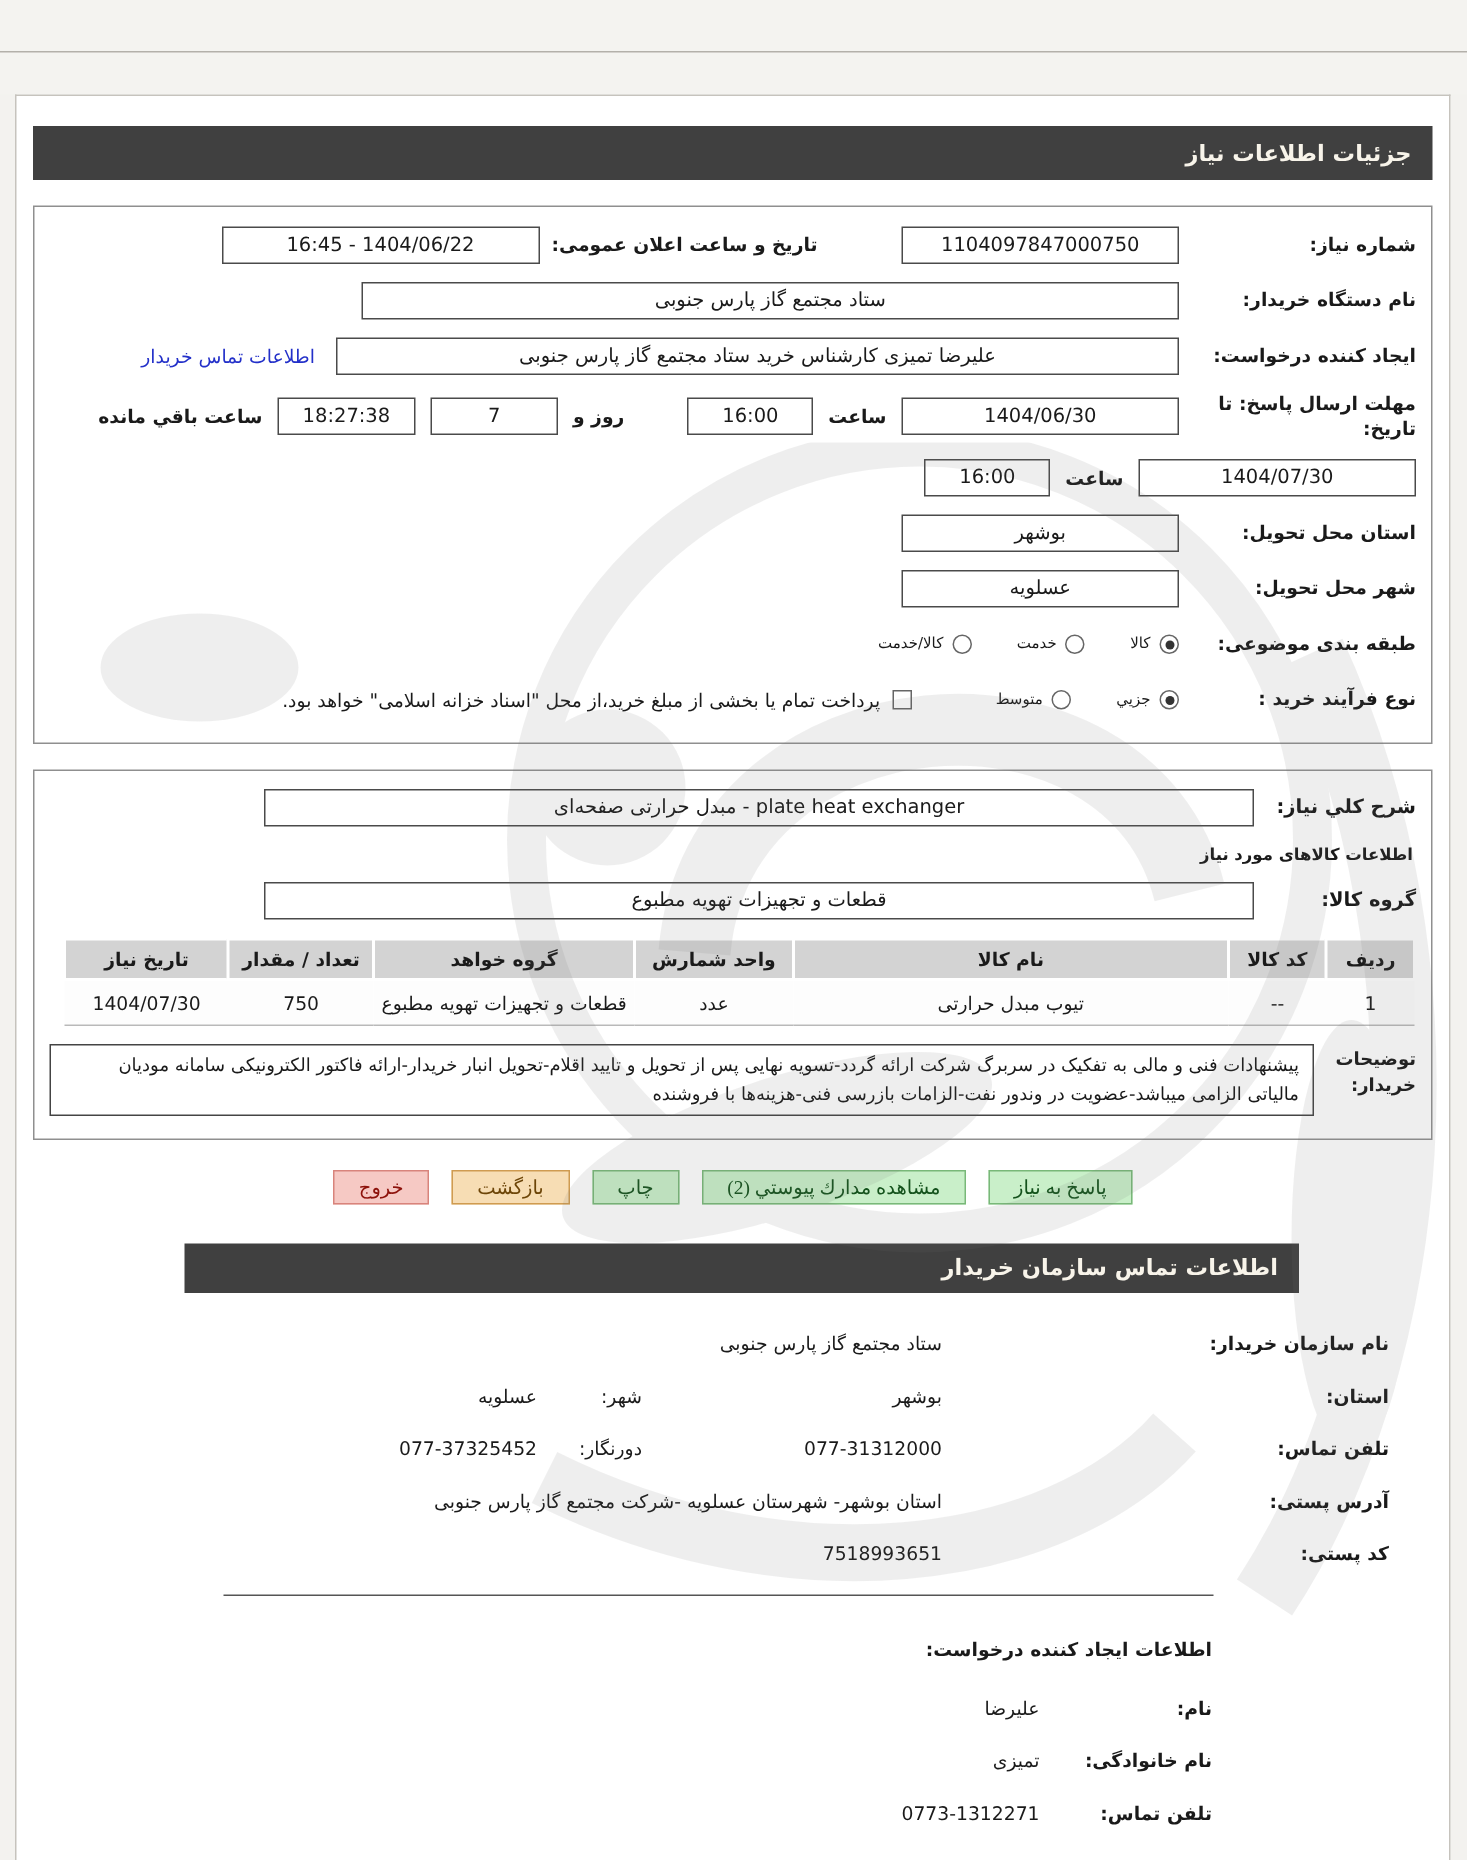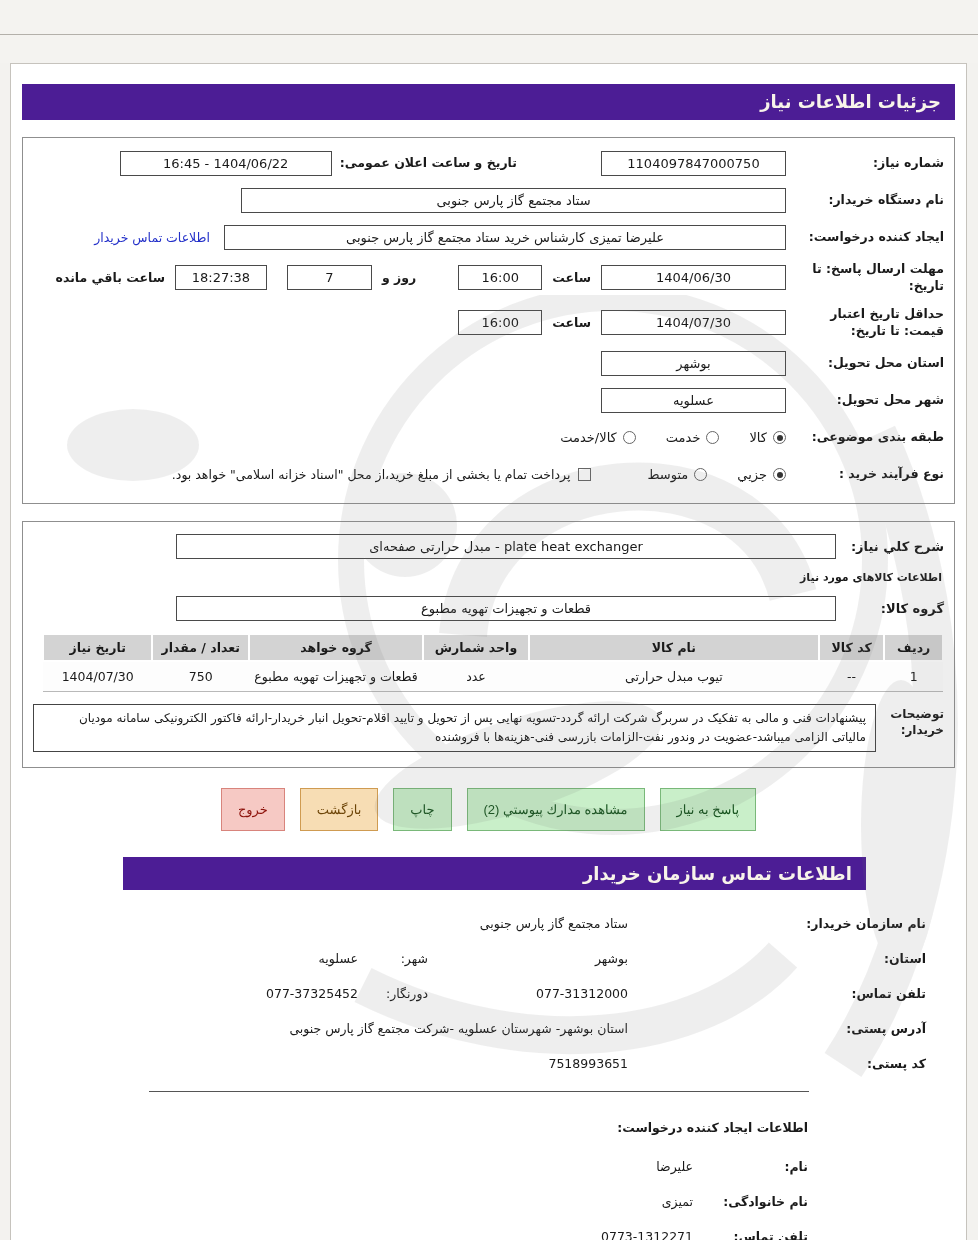--- a/index.html
+++ b/index.html
@@ -6,53 +6,53 @@
   html,body{width:978px;height:1240px}
   body{
     background:#f3f2ef;
     font-family:"DejaVu Sans","Liberation Sans",sans-serif;
     font-size:13px;color:#1a1a1a;direction:rtl;position:relative;overflow:hidden;
   }
   .topstrip{height:63px;position:relative;background:#f4f3f0}
   .topline{position:absolute;top:34px;left:0;right:0;border-top:1px solid #b3b0aa}
   .wrapper{position:absolute;top:63px;left:10px;right:11px;bottom:0;background:#fff;
     border:1px solid #c6c3bd;border-bottom:none;z-index:1}
-  .bar{background:#4c1d95;color:#f8f4ea;font-weight:bold;height:36px;line-height:36px;
-    padding:0 14px;font-size:18px}
+  .bar{background:#404040;color:#f8f4ea;font-weight:bold;height:36px;line-height:36px;
+    padding:0 14px;font-size:15px}
   .bar-wide{margin:20px 11px 0}
   .bar-narrow{height:33px;line-height:33px;margin:26px 100px 0 112px}
   .panel{border:1px solid #8f8f8f;margin:17px 11px 0;padding:12px 10px 4px;background:#fff}
   .frow{display:flex;align-items:center;margin-bottom:11px;min-height:26px}
   .flabel{width:158px;font-weight:bold;font-size:12.5px;padding-left:10px;flex-shrink:0;line-height:1.35}
   .flabel2{width:108px;font-weight:bold;font-size:13px;flex-shrink:0}
   .flabel3{width:68px;font-weight:bold;font-size:12px;line-height:1.4;flex-shrink:0;align-self:flex-start;padding-top:2px}
   .ibox{border:1px solid #4a4a4a;height:25px;background:#fff;display:flex;align-items:center;
     justify-content:center;font-size:13px;padding:0 6px;flex-shrink:0}
   .num{direction:ltr;unicode-bidi:isolate}
   .w185{width:185px}.w178{width:212px}.w80{width:84px}.w85{width:85px}.w92{width:92px}
   .w545{width:545px}.w482{width:562px}.w660{width:660px}
   .inl{font-weight:bold;font-size:12.5px;margin:0 10px;white-space:nowrap}
   .inl.gap{margin-right:42px}
-  .mr14{margin-right:20px}
+  .mr14{margin-right:10px}
   .link{color:#2330c9;font-size:12.5px;margin-right:14px;cursor:pointer;white-space:nowrap}
   .optgroup{display:flex;align-items:center;margin-left:30px;cursor:pointer}
   .radio{width:13px;height:13px;border:1px solid #666;border-radius:50%;background:#fff;
     position:relative;margin-left:6px;flex-shrink:0}
   .radio.on::after{content:"";position:absolute;inset:2.5px;border-radius:50%;background:#333}
-  .optlabel{font-size:13px}
+  .optlabel{font-size:10px}
   .checkbox{width:13px;height:13px;border:1px solid #666;background:#fff;margin:0 26px 0 8px;flex-shrink:0;cursor:pointer}
   .note{font-size:12.5px}
   .sheading{font-weight:bold;margin:2px 2px 12px;font-size:11px}
   .goods{border-collapse:collapse;width:99%;margin:4px 0 12px;font-size:12.5px}
   .goods th{background:#d3d3d3;border:2px solid #fff;padding:5px 4px;font-size:12.5px;font-weight:bold}
   .goods td{border-bottom:1px solid #b9b9b9;padding:7px 4px;text-align:center;background:#fdfdfd}
   .notes{align-items:flex-start}
   .notesbox{flex:1;border:1px solid #444;padding:4px 9px;font-size:12px;line-height:1.6;min-height:46px;background:#fff}
   .btnrow{display:flex;justify-content:center;gap:15px;margin-top:20px}
-  .btn{height:43px;border:1px solid;font-size:13px;padding:0 16px;font-family:Liberation Sans, sans-serif;cursor:pointer}
+  .btn{height:23px;border:1px solid;font-size:13px;padding:0 16px;font-family:Liberation Serif, serif;cursor:pointer}
   .btn.green{background:#c9efc9;border-color:#79b879;color:#14521c}
   .btn.tan{background:#f7ddb4;border-color:#cf9b51;color:#6d4508}
   .btn.red{background:#f6c9c4;border-color:#d8847c;color:#8d120b}
   .contact{padding:26px 40px 0 20px;font-size:12.5px}
   .crow{display:flex;align-items:flex-start;margin-bottom:20px}
   .clabel{width:150px;font-weight:bold;flex-shrink:0}
   .cval{margin-right:148px;width:170px;text-align:right}
   .cval.wide{width:auto;flex:1;margin-left:180px}
   .clabel2{width:70px;font-weight:normal;margin-right:30px;flex-shrink:0}
   .cval2{text-align:right}
@@ -74,21 +74,21 @@
 
   <div class="bar bar-wide">
     <span>جزئیات اطلاعات نیاز</span>
   </div>
 
   <div class="panel">
 
     <div class="frow">
       <div class="flabel">شماره نیاز:</div>
       <div class="ibox num w185">1104097847000750</div>
-      <div class="flabel" style="width:auto;margin-right:84px;padding-left:8px">تاریخ و ساعت اعلان عمومی:</div>
+      <div class="flabel" style="width:auto;margin-right:56px;padding-left:8px">تاریخ و ساعت اعلان عمومی:</div>
       <div class="ibox num w178">16:45 - 1404/06/22</div>
     </div>
 
     <div class="frow">
       <div class="flabel">نام دستگاه خریدار:</div>
       <div class="ibox w545">ستاد مجتمع گاز پارس جنوبی</div>
     </div>
 
     <div class="frow">
       <div class="flabel">ایجاد کننده درخواست:</div>
@@ -101,21 +101,20 @@
       <div class="ibox num w185">1404/06/30</div>
       <span class="inl">ساعت</span>
       <div class="ibox num w80">16:00</div>
       <span class="inl gap">روز و</span>
       <div class="ibox num w85">7</div>
       <div class="ibox num w92 mr14">18:27:38</div>
       <span class="inl">ساعت باقي مانده</span>
     </div>
 
     <div class="frow">
-      <div class="flabel">حداقل تاریخ اعتبار قیمت: تا تاریخ:</div>
       <div class="ibox num w185">1404/07/30</div>
       <span class="inl">ساعت</span>
       <div class="ibox num w80">16:00</div>
     </div>
 
     <div class="frow">
       <div class="flabel">استان محل تحویل:</div>
       <div class="ibox w185">بوشهر</div>
     </div>
 

